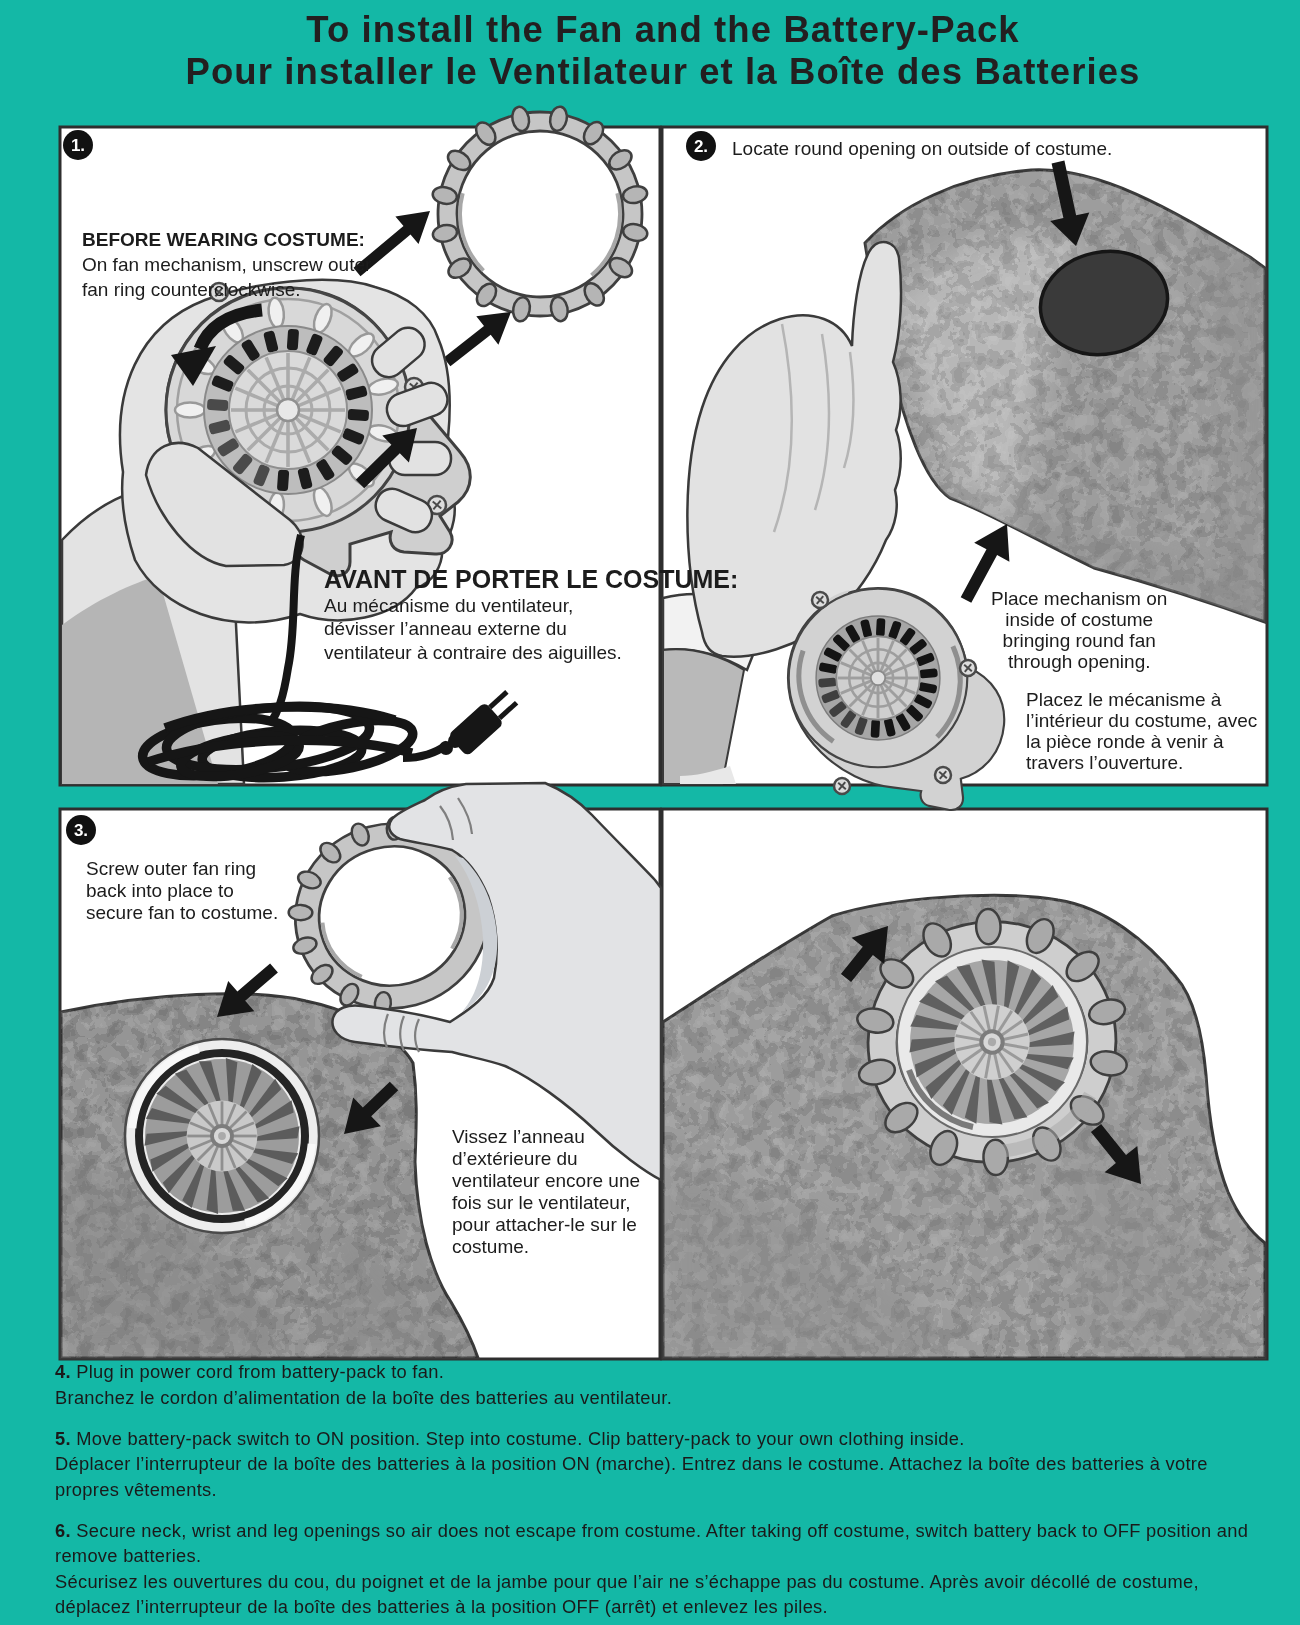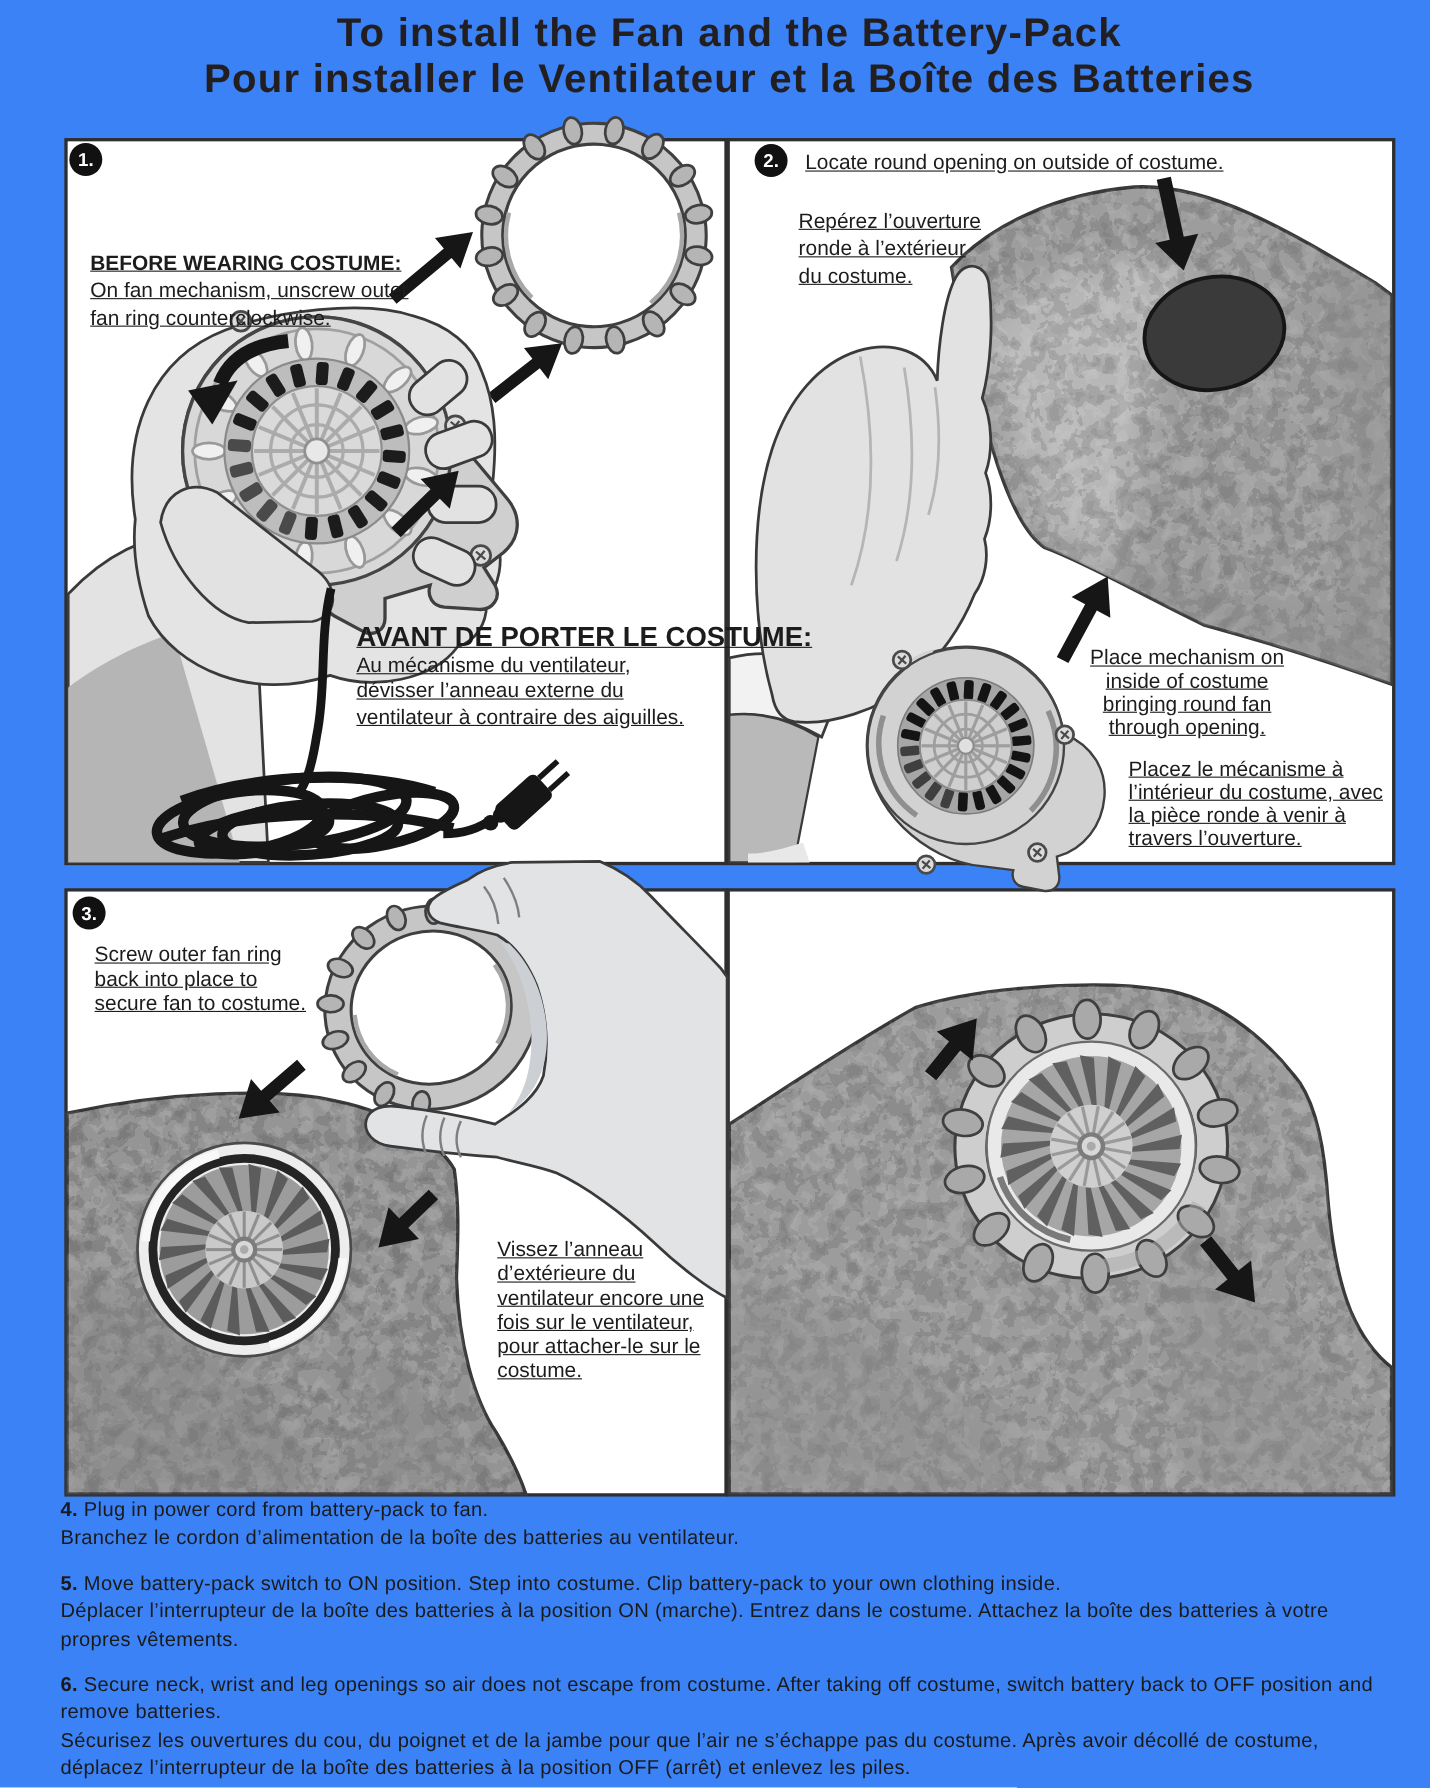--- a/index.html
+++ b/index.html
@@ -1,21 +1,21 @@
 <!DOCTYPE html>
 <html><head>
 <meta charset="utf-8">
 <style>
 html,body{margin:0;padding:0;background:#fff;}
-#page{position:relative;width:1300px;height:1625px;background:#3b82f6;overflow:hidden;
+#page{position:relative;width:1300px;height:1625px;background:#14b8a6;overflow:hidden;
   font-family:"Liberation Sans",sans-serif;color:#1a1a1a;}
 .t{position:absolute;white-space:nowrap;}
 #title{position:absolute;left:0;top:9px;width:1326px;text-align:center;
   font-weight:bold;font-size:36.5px;line-height:42px;color:#231f20;letter-spacing:1.1px;}
-.cap{font-size:19px;line-height:25px;color:#1c1c1c;text-decoration:underline;}
+.cap{font-size:19px;line-height:25px;color:#1c1c1c;}
 .capb{font-weight:bold;}
 #svgroot{position:absolute;left:0;top:0;}
 #bottomtext{position:absolute;left:55px;top:1359px;width:1250px;font-size:18.3px;
   line-height:25.5px;color:#1a1a1a;white-space:nowrap;letter-spacing:0.3px;}
 #bottomtext p{margin:0 0 15.5px 0;}
 </style>
 </head>
 <body>
 <div id="page">
 <div id="title">To install the Fan and the Battery-Pack<br>Pour installer le Ventilateur et la Boîte des Batteries</div>
@@ -425,21 +425,20 @@
 <text x="701" y="152" font-size="17" font-weight="bold" fill="#fff" text-anchor="middle">2.</text>
 <circle cx="81" cy="830" r="15" fill="#111"></circle>
 <text x="81" y="836" font-size="17" font-weight="bold" fill="#fff" text-anchor="middle">3.</text>
 </g>
     </svg>
 
 <div class="t cap" style="left:82px;top:187px;margin-top:40px;"><span class="capb">BEFORE WEARING COSTUME:</span><br>On fan mechanism, unscrew outer<br>fan ring counterclockwise.</div>
 <div class="t cap" style="left:324px;top:568px;line-height:23.5px;"><span class="capb" style="font-size:25px;">AVANT DE PORTER LE COSTUME:</span><br>Au mécanisme du ventilateur,<br>dévisser l’anneau externe du<br>ventilateur à contraire des aiguilles.</div>
 
 <div class="t cap" style="left:732px;top:136px;">Locate round opening on outside of costume.</div>
-<div class="t cap" style="left:726px;top:189px;">Repérez l’ouverture<br>ronde à l’extérieur<br>du costume.</div>
 <div class="t cap" style="left:991px;top:588px;line-height:21px;text-align:center;">Place mechanism on<br>inside of costume<br>bringing round fan<br>through opening.</div>
 <div class="t cap" style="left:1026px;top:689px;line-height:21px;">Placez le mécanisme à<br>l’intérieur du costume, avec<br>la pièce ronde à venir à<br>travers l’ouverture.</div>
 
 <div class="t cap" style="left:86px;top:858px;line-height:22px;">Screw outer fan ring<br>back into place to<br>secure fan to costume.</div>
 <div class="t cap" style="left:452px;top:1126px;line-height:22px;">Vissez l’anneau<br>d’extérieure du<br>ventilateur encore une<br>fois sur le ventilateur,<br>pour attacher-le sur le<br>costume.</div>
 
 
 <div id="bottomtext">
 <p><b>4.</b> Plug in power cord from battery-pack to fan.<br>
 Branchez le cordon d’alimentation de la boîte des batteries au ventilateur.</p>

